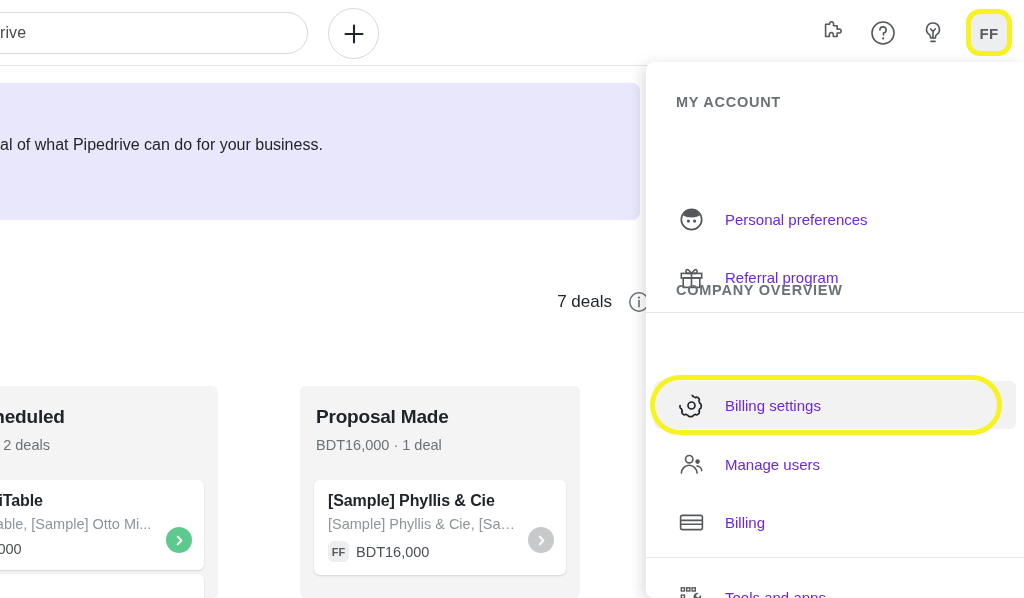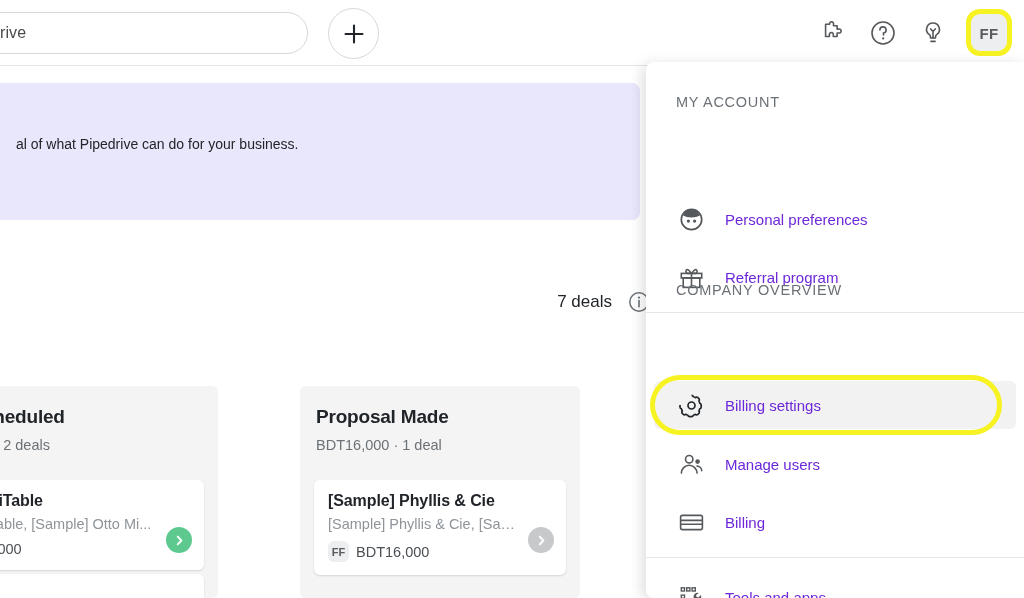--- a/index.html
+++ b/index.html
@@ -50,21 +50,21 @@
     position: absolute; left: 0; top: -1px; width: 46px; height: 47px;
     border: 5px solid #f7f222; border-radius: 14px; pointer-events: none;
   }
 
   
   .banner {
     position: absolute; left: -40px; top: 83px; width: 680px; height: 137px;
     background: #e9e7fb; border-radius: 8px;
   }
   .banner-text {
-    position: absolute; left: 56px; top: 53px; font-size: 14px; color: #21252a;
+    position: absolute; left: 40px; top: 53px; font-size: 16px; color: #21252a;
     white-space: nowrap;
   }
 
   
   .deals-row {
     position: absolute; left: 0; top: 288px; width: 650px; height: 28px;
     display: flex; align-items: center; justify-content: flex-end;
   }
   .deals-count { font-size: 17px; color: #21252a; text-align: center; }
   .info-icon { margin-left: 16px; width: 22px; height: 22px; }
@@ -116,21 +116,21 @@
   .chev.grey  { background: #c7c9cb; }
   .chev svg { display:block; }
 
   
   .menu {
     position: absolute; left: 646px; top: 62px; width: 378px; height: 536px;
     background: #ffffff; border-radius: 8px 0 0 8px;
     box-shadow: -4px 2px 14px rgba(0,0,0,.13);
   }
   .menu-section-title {
-    font-size: 14.5px; font-weight: 400; color: #6b7176;
+    font-size: 14.5px; font-weight: 700; color: #6b7176;
     letter-spacing: .75px; padding-left: 30px;
   }
   .sec-my { position: absolute; top: 32px; }
   .sec-co { position: absolute; top: 220px; }
 
   .menu-item {
     position: absolute; left: 8px; width: 362px; height: 48px;
     display: flex; align-items: center; border-radius: 6px;
   }
   .menu-item .mi-icon {

